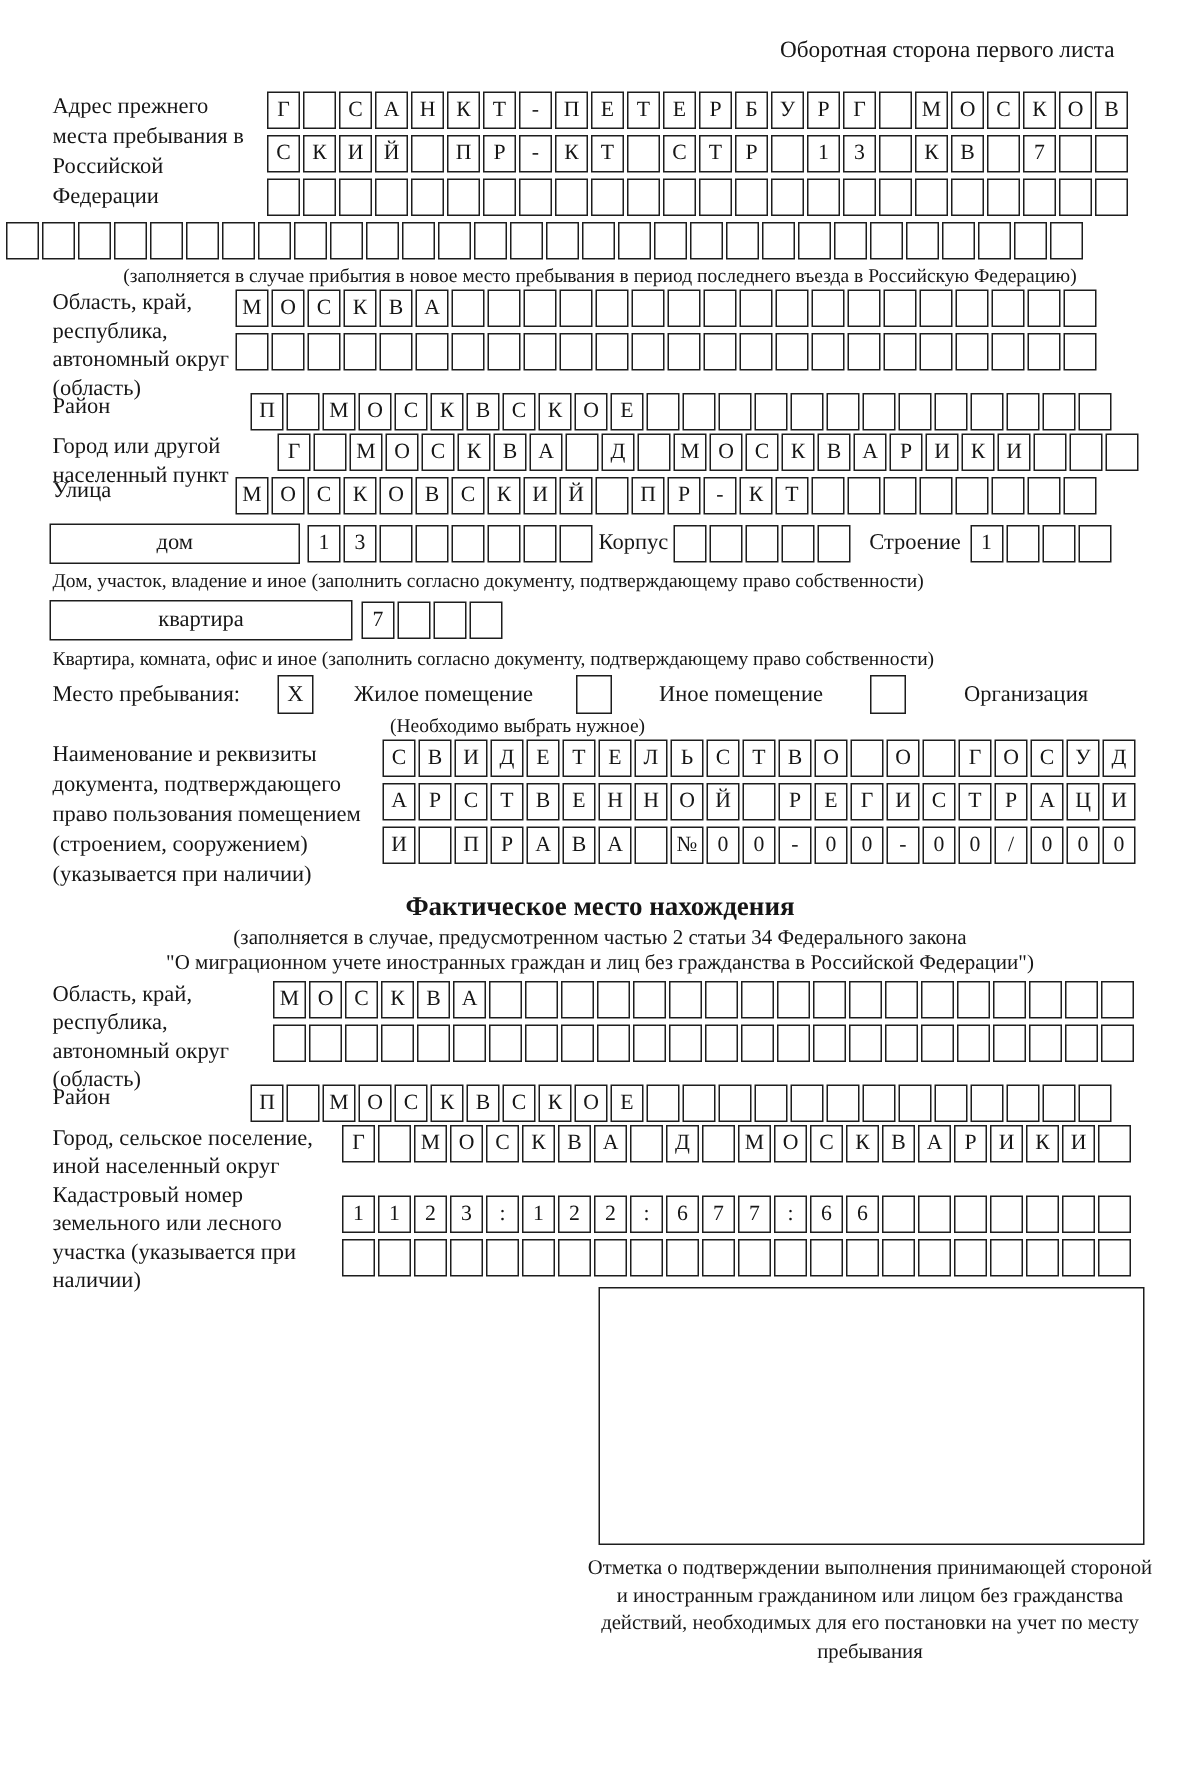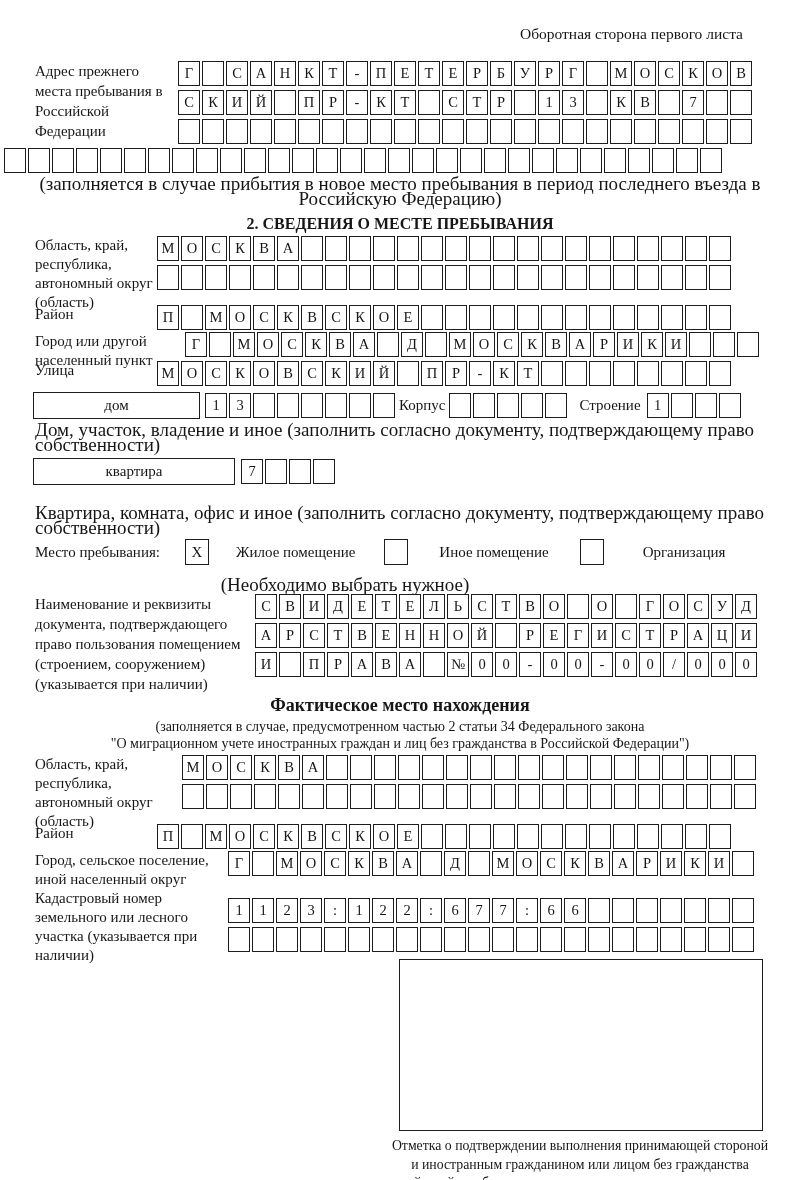--- a/index.html
+++ b/index.html
@@ -18,42 +18,42 @@
     box-sizing:border-box;flex:0 0 22px;width:22px;height:25px;
     border:1.6px solid #1d1d1d;display:flex;align-items:center;justify-content:center;
     font-size:14.5px;line-height:1;background:#fff;
   }
   .w143{flex-basis:143px;}
   .w122{flex-basis:122px;}
   .w147{flex-basis:147px;}
   .w150{flex-basis:150px;}
   .w193{flex-basis:193px;}
   .w220{flex-basis:220px;}
-  .cap{font-size:19px;line-height:15px;}
+  .cap{font-size:13px;line-height:15px;}
   .center{text-align:center;}
   .capleft{margin-left:35px;}
   .sec-title{font-weight:bold;font-size:16px;line-height:20px;text-align:center;margin-top:8px;}
-  .mt2{margin-top:2px;}  .mt3{margin-top:3px;}  .mt4{margin-top:20px;}  .mt17{margin-top:17px;}
-  .neg7{margin-top:-7px;} .neg9{margin-top:-9px;}
+  .mt2{margin-top:2px;}  .mt3{margin-top:3px;}  .mt4{margin-top:4px;}  .mt17{margin-top:17px;}
+  .neg7{margin-top:-7px;gap:10px;} .neg9{margin-top:-9px;}
   .row4{margin:4px 0 0 4px;}
   .houserow{display:flex;align-items:center;margin:6px 0 0 33px;}
   .labelbox{
     box-sizing:border-box;height:27px;border:1.6px solid #1d1d1d;
     display:flex;align-items:center;justify-content:center;font-size:15px;
   }
   .dombox{width:167px;margin-right:5px;}
   .aptbox{width:202px;margin-right:6px;}
   .inl{font-size:15px;white-space:nowrap;}
   .ml4{margin-left:4px;} .ml6{margin-left:6px;} .ml12{margin-left:12px;}
   .stayrow{display:flex;align-items:center;margin:4px 0 0 35px;font-size:15px;gap:17px;}
   .cb{
     box-sizing:border-box;width:24px;height:26px;border:1.7px solid #1d1d1d;
     display:flex;align-items:center;justify-content:center;font-size:15px;flex:0 0 auto;
   }
-  .choosecap{margin-left:35px;width:620px;text-align:center;margin-top:12px;}
+  .choosecap{margin-left:35px;width:620px;text-align:center;margin-top:0;}
   .facttitle{font-weight:bold;font-size:18px;line-height:19px;text-align:center;margin-top:2px;}
   .note{font-size:14px;line-height:17px;text-align:center;}
   .cadrows{margin-top:9px;}
   .stampbox{
     box-sizing:border-box;margin:-6px 0 0 399px;width:364px;height:172px;
     border:1.6px solid #1d1d1d;background:#fff;
   }
   .stampcap{margin:6px 0 0 390px;width:380px;text-align:center;font-size:13.8px;line-height:18.5px;}
 </style>
 </head>
@@ -173,21 +173,20 @@
       <div class="c"></div>
       <div class="c"></div>
       <div class="c"></div>
       <div class="c"></div>
       <div class="c"></div>
       <div class="c"></div>
       <div class="c"></div>
     </div>
   <div class="cap center mt3">(заполняется в случае прибытия в новое место пребывания в период последнего въезда в Российскую Федерацию)</div>
 
-  <div class="sec-title">2. СВЕДЕНИЯ О МЕСТЕ ПРЕБЫВАНИЯ</div>
 
   <div class="field mt2">
     <div class="flabel w122">Область, край, республика, автономный округ (область)</div>
     <div class="rows">
       <div class="cellrow">
           <div class="c">М</div>
           <div class="c">О</div>
           <div class="c">С</div>
           <div class="c">К</div>
           <div class="c">В</div>

